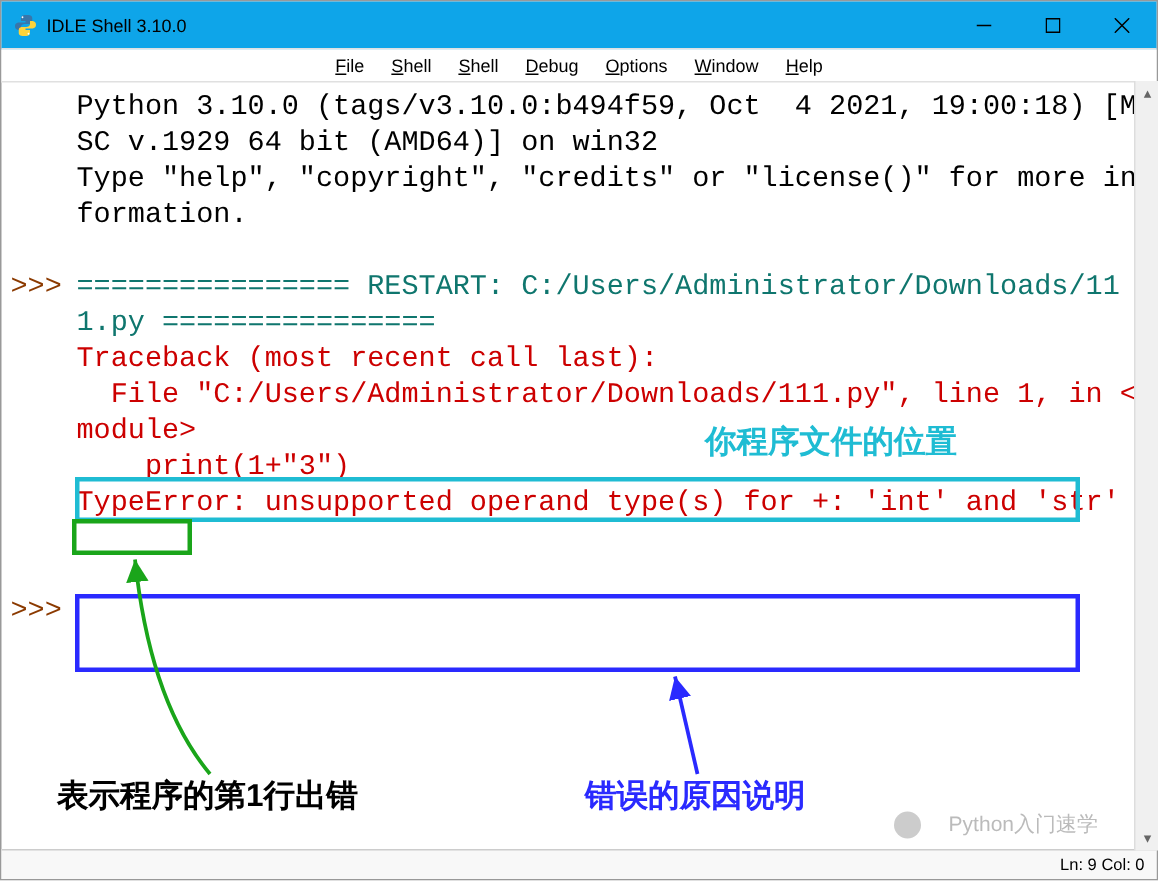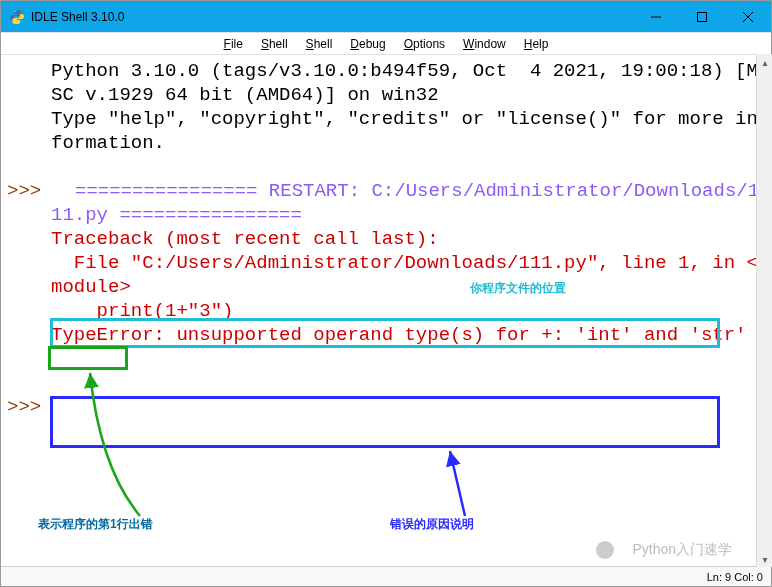--- a/index.html
+++ b/index.html
@@ -72,21 +72,21 @@
       white-space: pre;
     }
     .main-text {
       flex: 1;
       white-space: pre-wrap;
       word-break: break-all;
       color: #000;
       position: relative;
     }
     .red { color: #cc0000; }
-    .blue { color: #8b5cf6; margin-left: 24px; }
+    .blue { color: #0f766e; }
     .statusbar {
       height: 20px;
       border-top: 1px solid #ccc;
       display: flex;
       justify-content: flex-end;
       align-items: center;
       padding: 0 8px;
       font-size: 11px;
       background: #f8f8f8;
     }
@@ -98,26 +98,26 @@
       pointer-events: none;
     }
     .box-cyan { border-color: #1fbcd3; left: 50px; top: 318px; width: 670px; height: 30px; }
     .box-green { border-color: #1aa51a; left: 48px; top: 346px; width: 80px; height: 24px; }
     .box-blue { border-color: #2a2aff; left: 50px; top: 396px; width: 670px; height: 52px; }
     
     .anno-label {
       position: absolute;
       font-family: "Microsoft YaHei", sans-serif;
       font-weight: bold;
-      font-size: 12px;
+      font-size: 21px;
       text-shadow: 1px 1px 2px rgba(255,255,255,0.8);
       pointer-events: none;
     }
     .label-cyan { color: #1fbcd3; left: 470px; top: 280px; }
-    .label-green { color: #0369a1; left: 38px; top: 516px; }
+    .label-green { color: #000000; left: 38px; top: 516px; }
     .label-blue { color: #2a2aff; left: 390px; top: 516px; text-align: right; }
     
     .arrow {
       position: absolute;
       pointer-events: none;
     }
     .scrollbar-v {
       position: absolute;
       right: 0;
       top: 54px;

